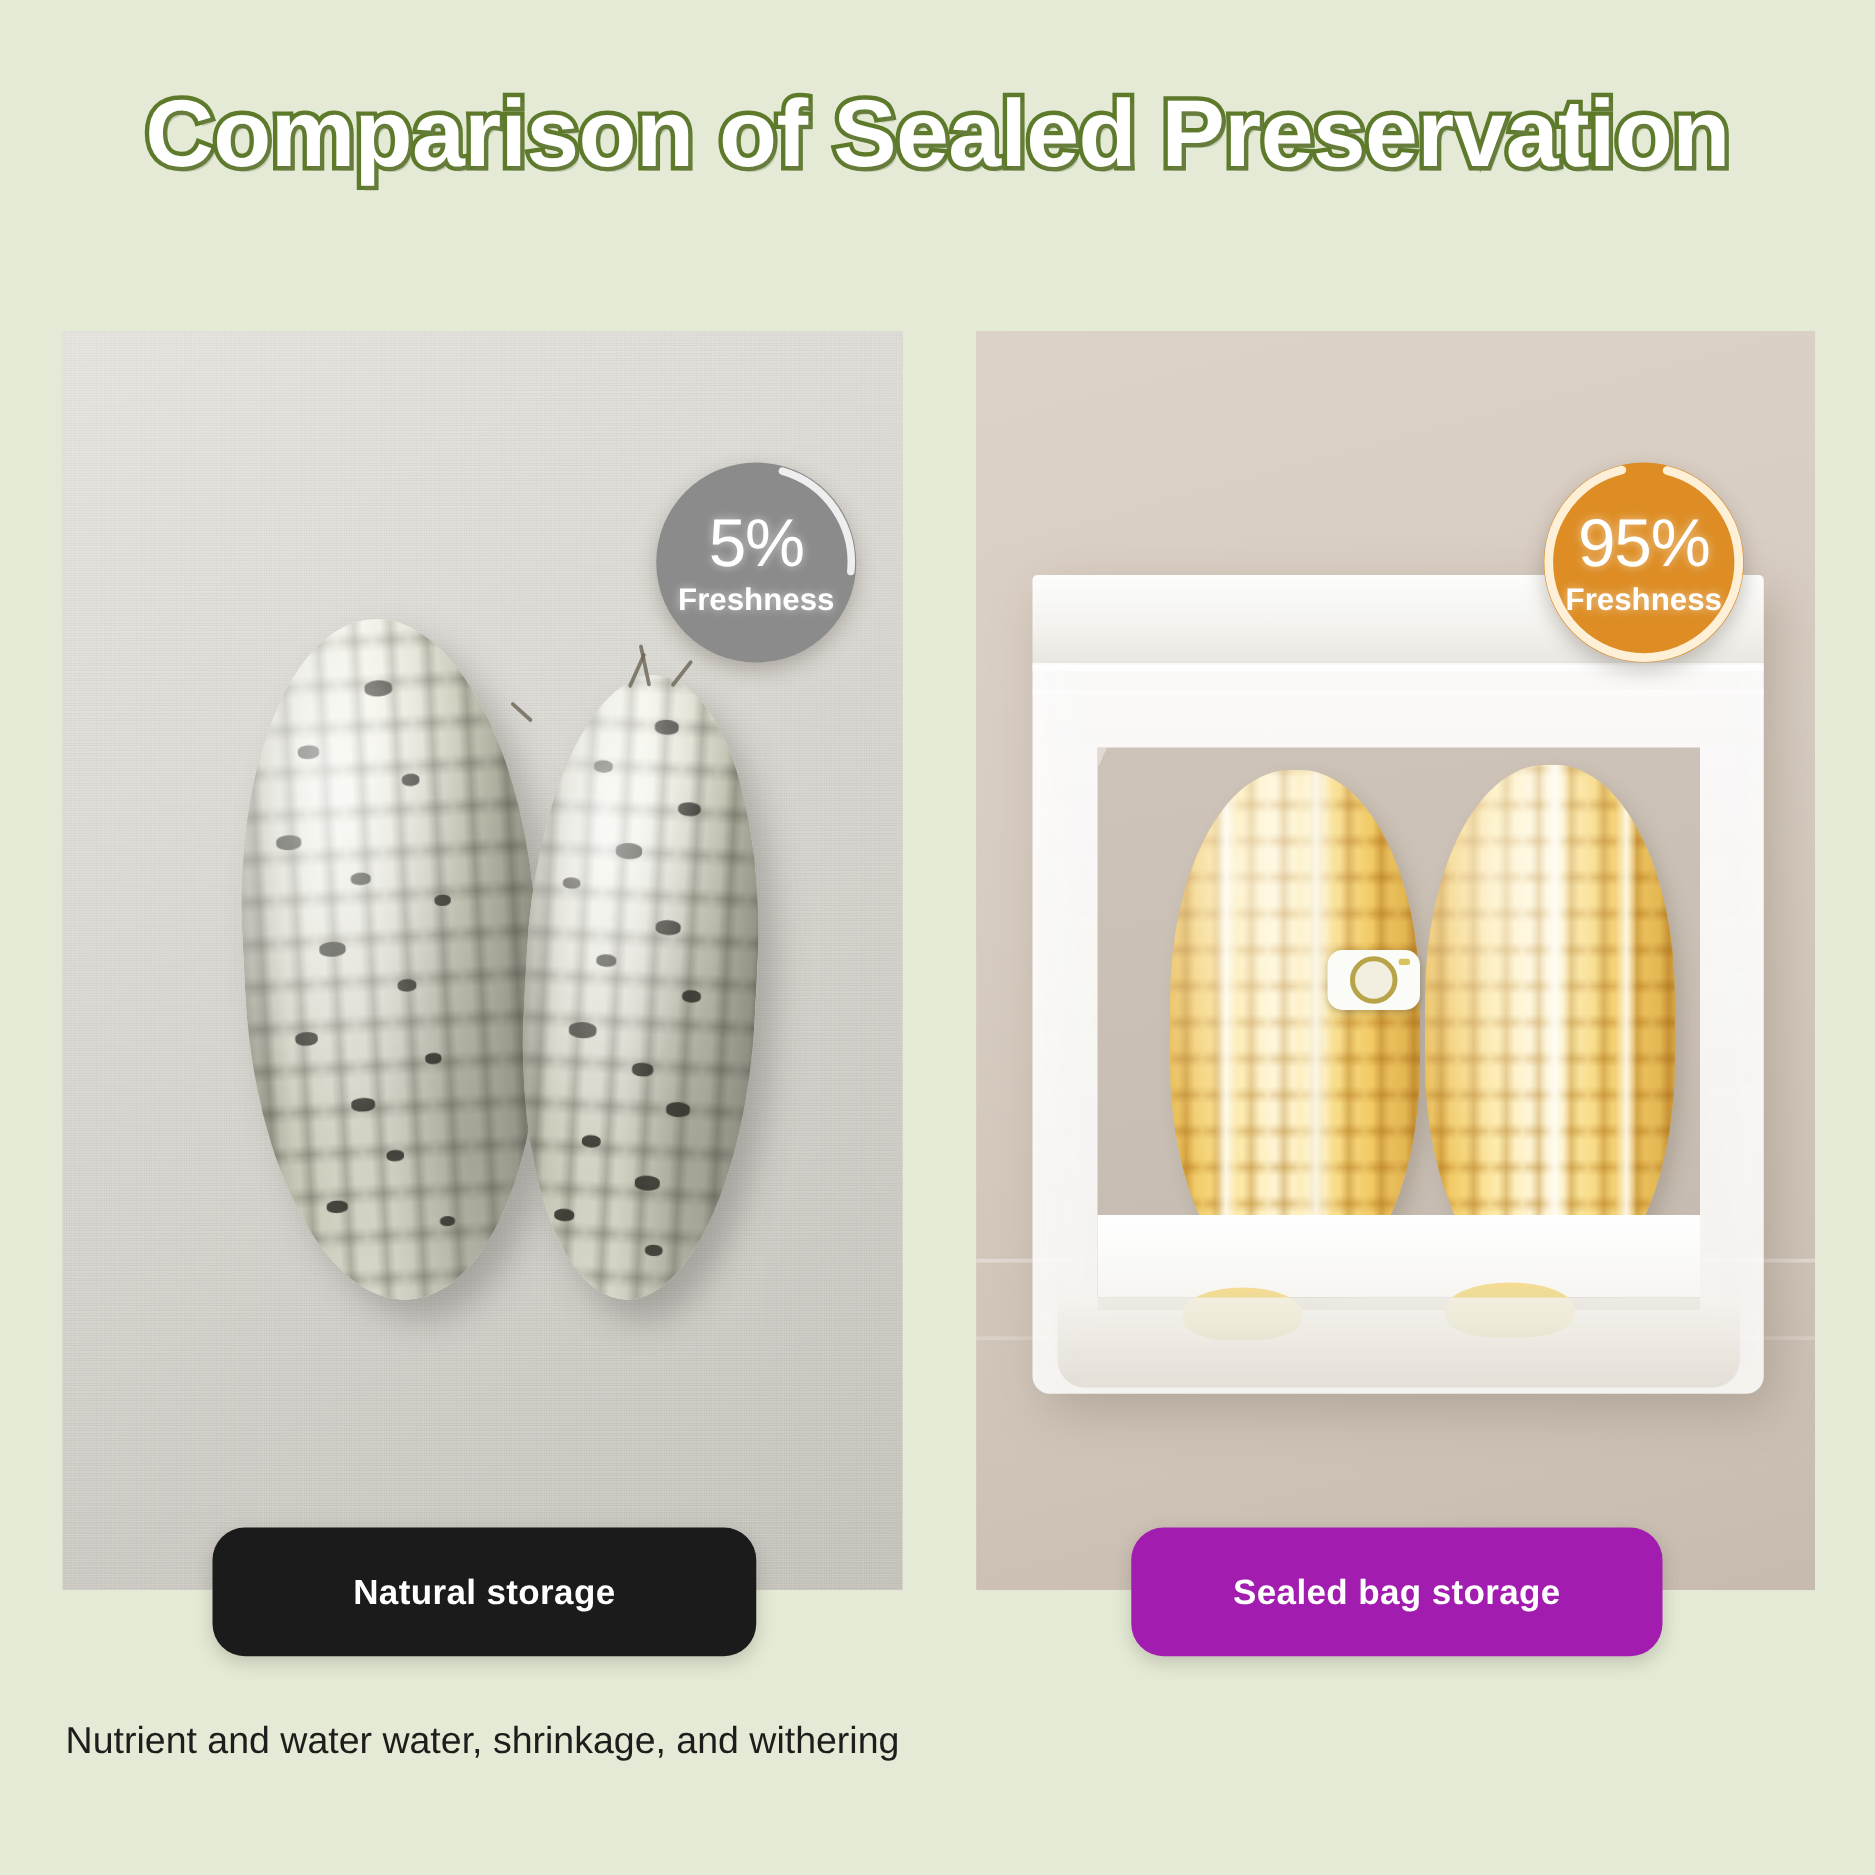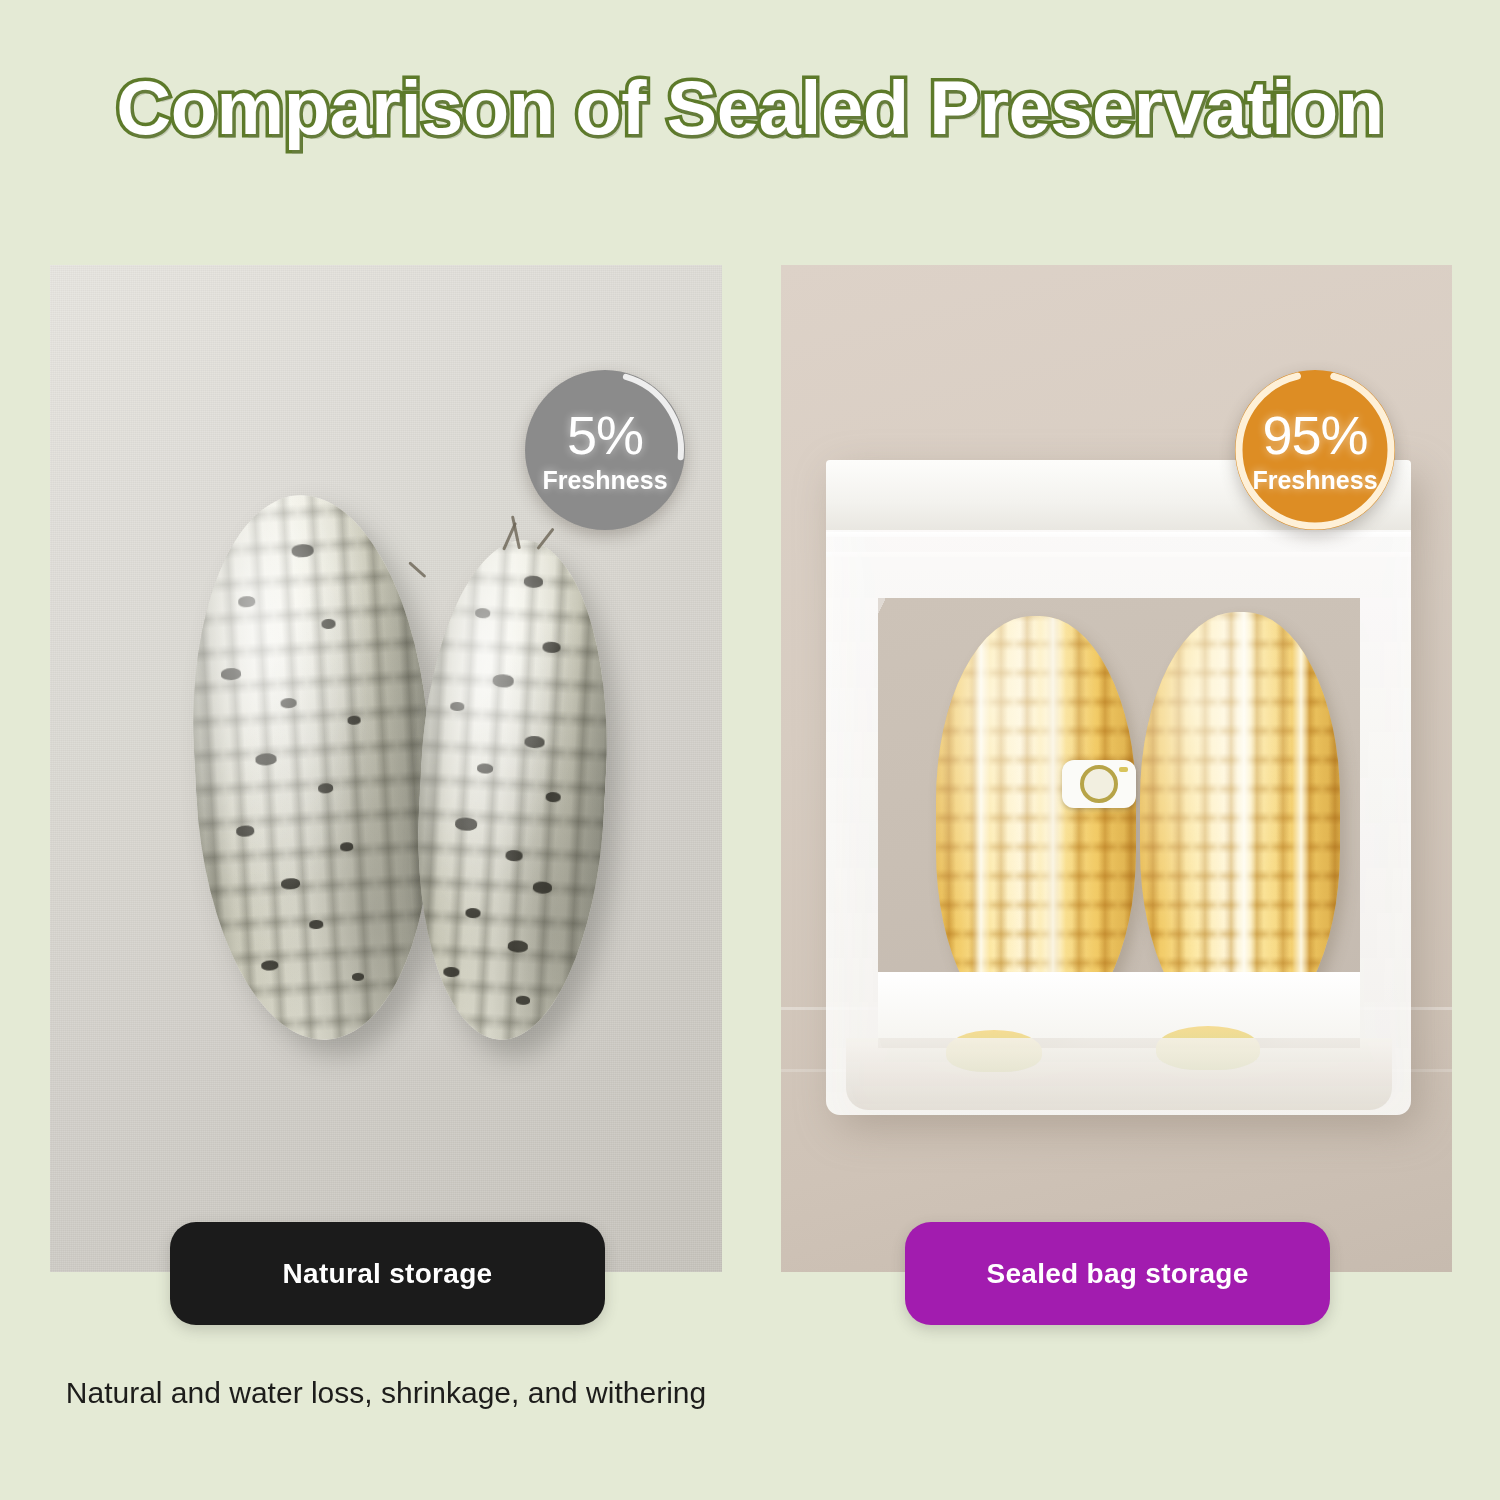--- a/index.html
+++ b/index.html
@@ -366,15 +366,15 @@
     </div>
   </div>
 
   <div class="pill pill-dark">
     <span>Natural storage</span>
   </div>
   <div class="pill pill-green">
     <span>Sealed bag storage</span>
   </div>
 
-  <div class="caption cap-left">Natural and water loss, shrinkage, and withering</div>
+  <div class="caption cap-left">Nutrient and water water, shrinkage, and withering</div>
 
 </div>
 
 </body></html>

